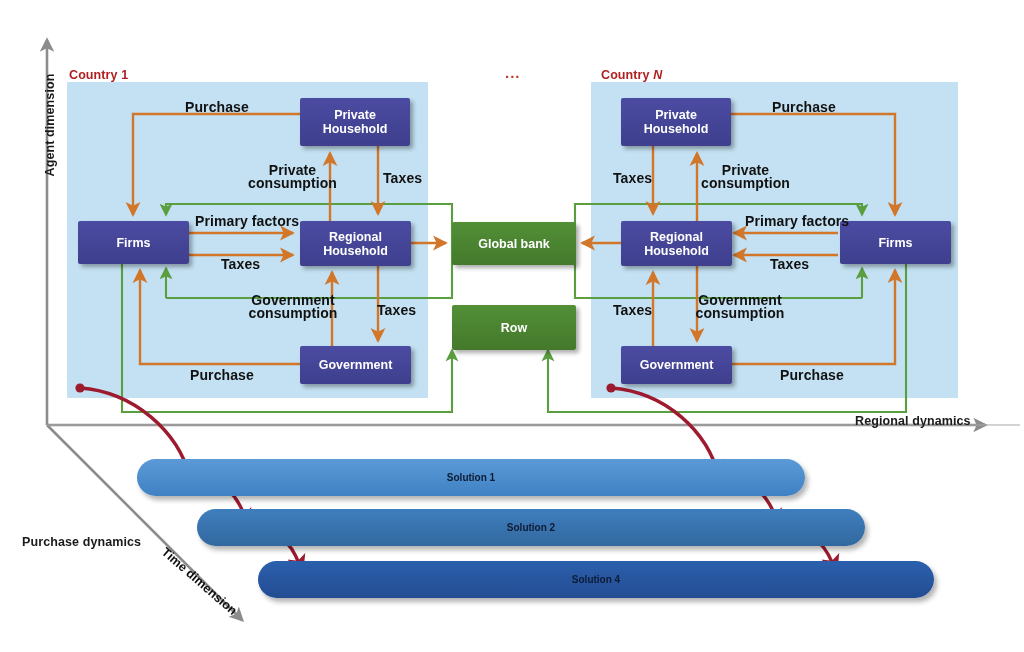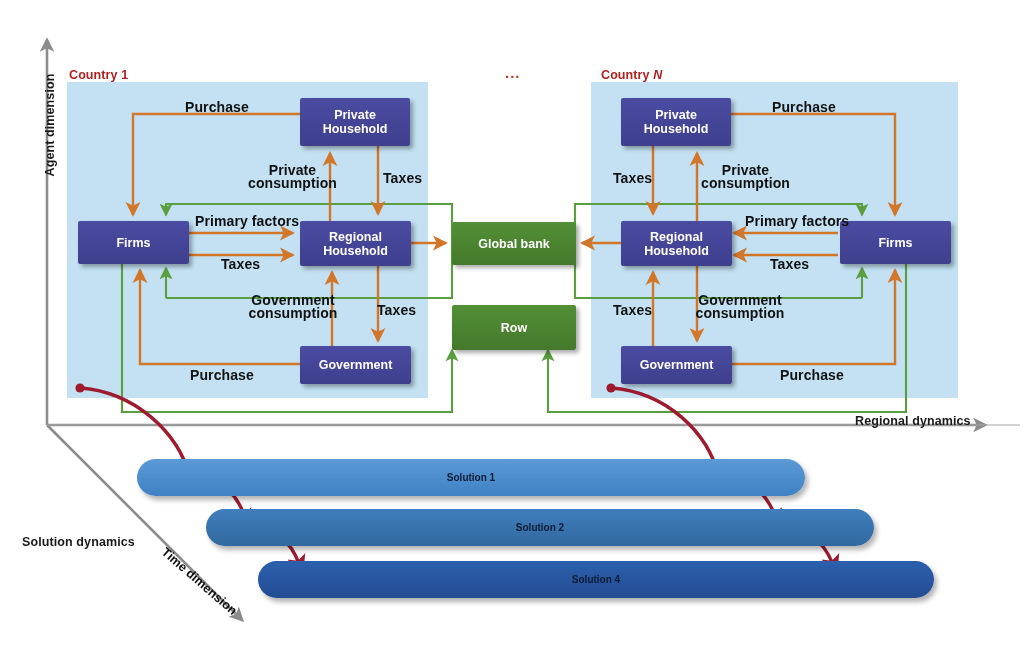--- a/index.html
+++ b/index.html
@@ -192,25 +192,25 @@
   <div class="lbl flow-lbl" style="left:770px;top:258px;z-index:5;"><span>Taxes</span></div>
   <div class="lbl flow-lbl" style="left:690px;top:294px;width:100px;z-index:5;"><span class="ml">Government<br>consumption</span></div>
   <div class="lbl flow-lbl" style="left:613px;top:304px;z-index:5;"><span>Taxes</span></div>
   <div class="lbl flow-lbl" style="left:780px;top:369px;z-index:5;"><span>Purchase</span></div>
 
   <div class="lbl axis-lbl" style="left:-30px;top:118px;width:160px;text-align:center;transform:rotate(-90deg);z-index:5;">
     <span>Agent  dimension</span>
   </div>
   <div class="lbl axis-lbl" style="left:855px;top:414px;z-index:5;"><span>Regional  dynamics</span></div>
   <div class="tdim" style="left:168px;top:545px;z-index:5;"><span>Time dimension</span></div>
-  <div class="lbl axis-lbl" style="left:22px;top:535px;z-index:5;"><span>Solution dynamics</span></div>
+  <div class="lbl axis-lbl" style="left:22px;top:535px;z-index:5;"><span>Purchase dynamics</span></div>
 
   <div class="sol sol1" style="left:137px;top:459px;width:668px;height:37px;z-index:4;">
     <span>Solution 1</span>
   </div>
-  <div class="sol sol2" style="left:206px;top:509px;width:668px;height:37px;z-index:4;text-align:right;">
+  <div class="sol sol2" style="left:197px;top:509px;width:668px;height:37px;z-index:4;text-align:right;">
     <span>Solution 2</span>
   </div>
   <div class="sol sol3" style="left:258px;top:561px;width:676px;height:37px;z-index:4;">
     <span>Solution 4</span>
   </div>
 
 </div>
 
 </body></html>

